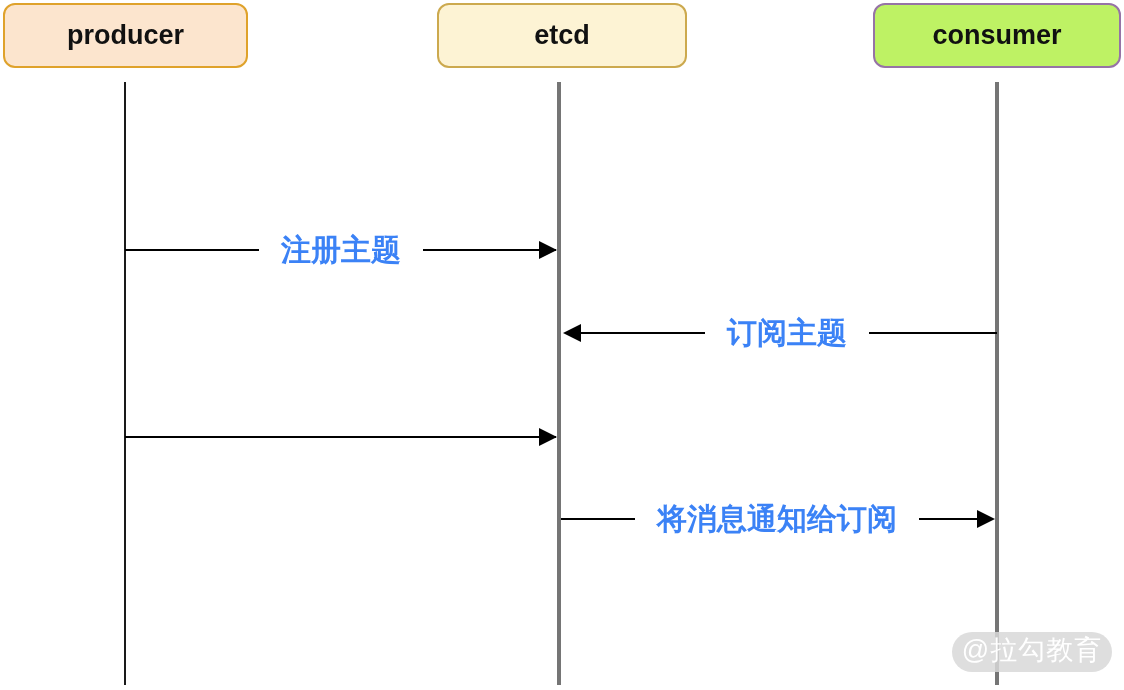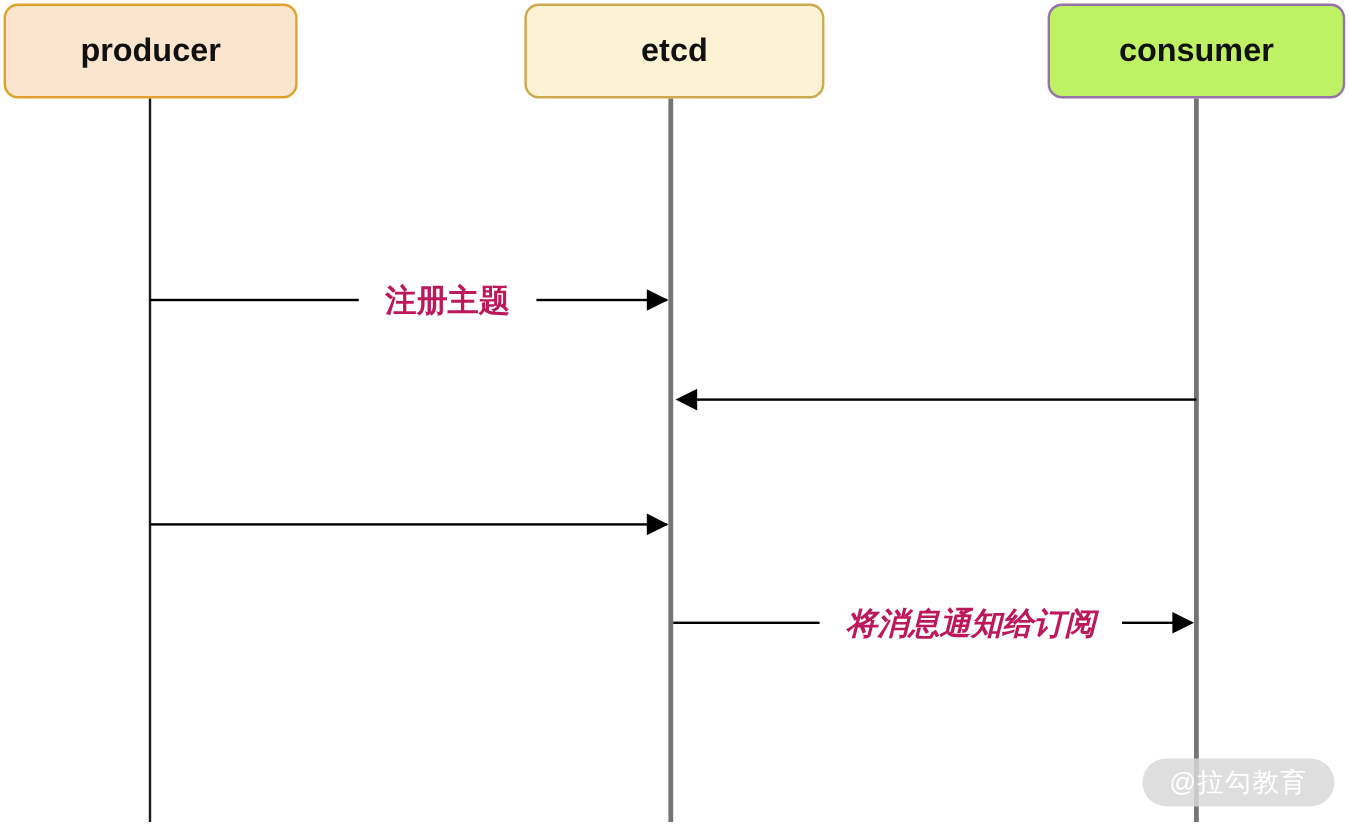--- a/index.html
+++ b/index.html
@@ -11,21 +11,21 @@
   .canvas {
     position: relative;
     width: 1124px; height: 690px;
     background: #ffffff;
     overflow: hidden;
   }
 
   
   .actor {
     position: absolute;
-    top: 3px; height: 79px;
+    top: 3px; height: 65px;
     border: 2.5px solid;
     border-radius: 12px;
     display: flex; align-items: center; justify-content: center;
     font-size: 27px;
     font-weight: 600;
     color: #111111;
     z-index: 3;
   }
   .actor-producer { left: 3px;   width: 245px; background: #FCE5CE; border-color: #DFA22B; }
   .actor-etcd     { left: 437px; width: 250px; background: #FDF3D4; border-color: #CCA94E; }
@@ -53,39 +53,38 @@
   }
   .arrowhead.right { border-left: 18px solid #000000; }
   .arrowhead.left  { border-right: 18px solid #000000; }
 
   .msg-label {
     position: absolute;
     transform: translateX(-50%);
     background: #ffffff;
     padding: 0 22px;
     text-align: center;
-    font-size: 26px;
+    font-size: 30px;
     font-weight: 700;
-    color: #be185d;
+    color: #3b82f6;
     line-height: 38px;
     white-space: nowrap;
     z-index: 2;
-    margin-left: 32px;
   }
   .msg-label span { display: block; }
 
   
   .watermark {
     position: absolute;
     left: 952px; top: 632px;
     width: 160px; height: 40px;
     border-radius: 20px;
     background: rgba(216, 216, 216, 0.85);
-    display: flex; align-items: center; justify-content: center;
-    font-size: 22px;
+    display: flex; align-items: flex-start; justify-content: center;
+    font-size: 27px;
     letter-spacing: 1px;
     color: #ffffff;
     z-index: 4;
   }
 </style>
 </head>
 <body>
 
 <div class="canvas">
 
@@ -105,29 +104,33 @@
 
   <div class="msg-line" style="left:125px; top:249px; width:431px;"></div>
   <div class="arrowhead right" style="left:539px; top:241px;"></div>
   <div class="msg-label" style="left:341px; top:231px;">
     <span>注册主题</span>
     <span></span>
   </div>
 
   <div class="msg-line" style="left:566px; top:332px; width:431px;"></div>
   <div class="arrowhead left" style="left:563px; top:324px;"></div>
+  <div class="msg-label" style="left:787px; top:314px;">
+    <span>订阅主题</span>
+    <span></span>
+  </div>
 
   <div class="msg-line" style="left:125px; top:436px; width:431px;"></div>
   <div class="arrowhead right" style="left:539px; top:428px;"></div>
   <div class="msg-label" style="left:337px; top:418px;">
   </div>
 
   <div class="msg-line" style="left:561px; top:518px; width:432px;"></div>
   <div class="arrowhead right" style="left:977px; top:510px;"></div>
-  <div class="msg-label" style="left:777px; top:500px;font-style:italic;">
+  <div class="msg-label" style="left:777px; top:500px;">
     <span>将消息通知给订阅</span>
   </div>
 
   <div class="watermark">
     <span>@拉勾教育</span>
   </div>
 
 </div>
 
 </body></html>

